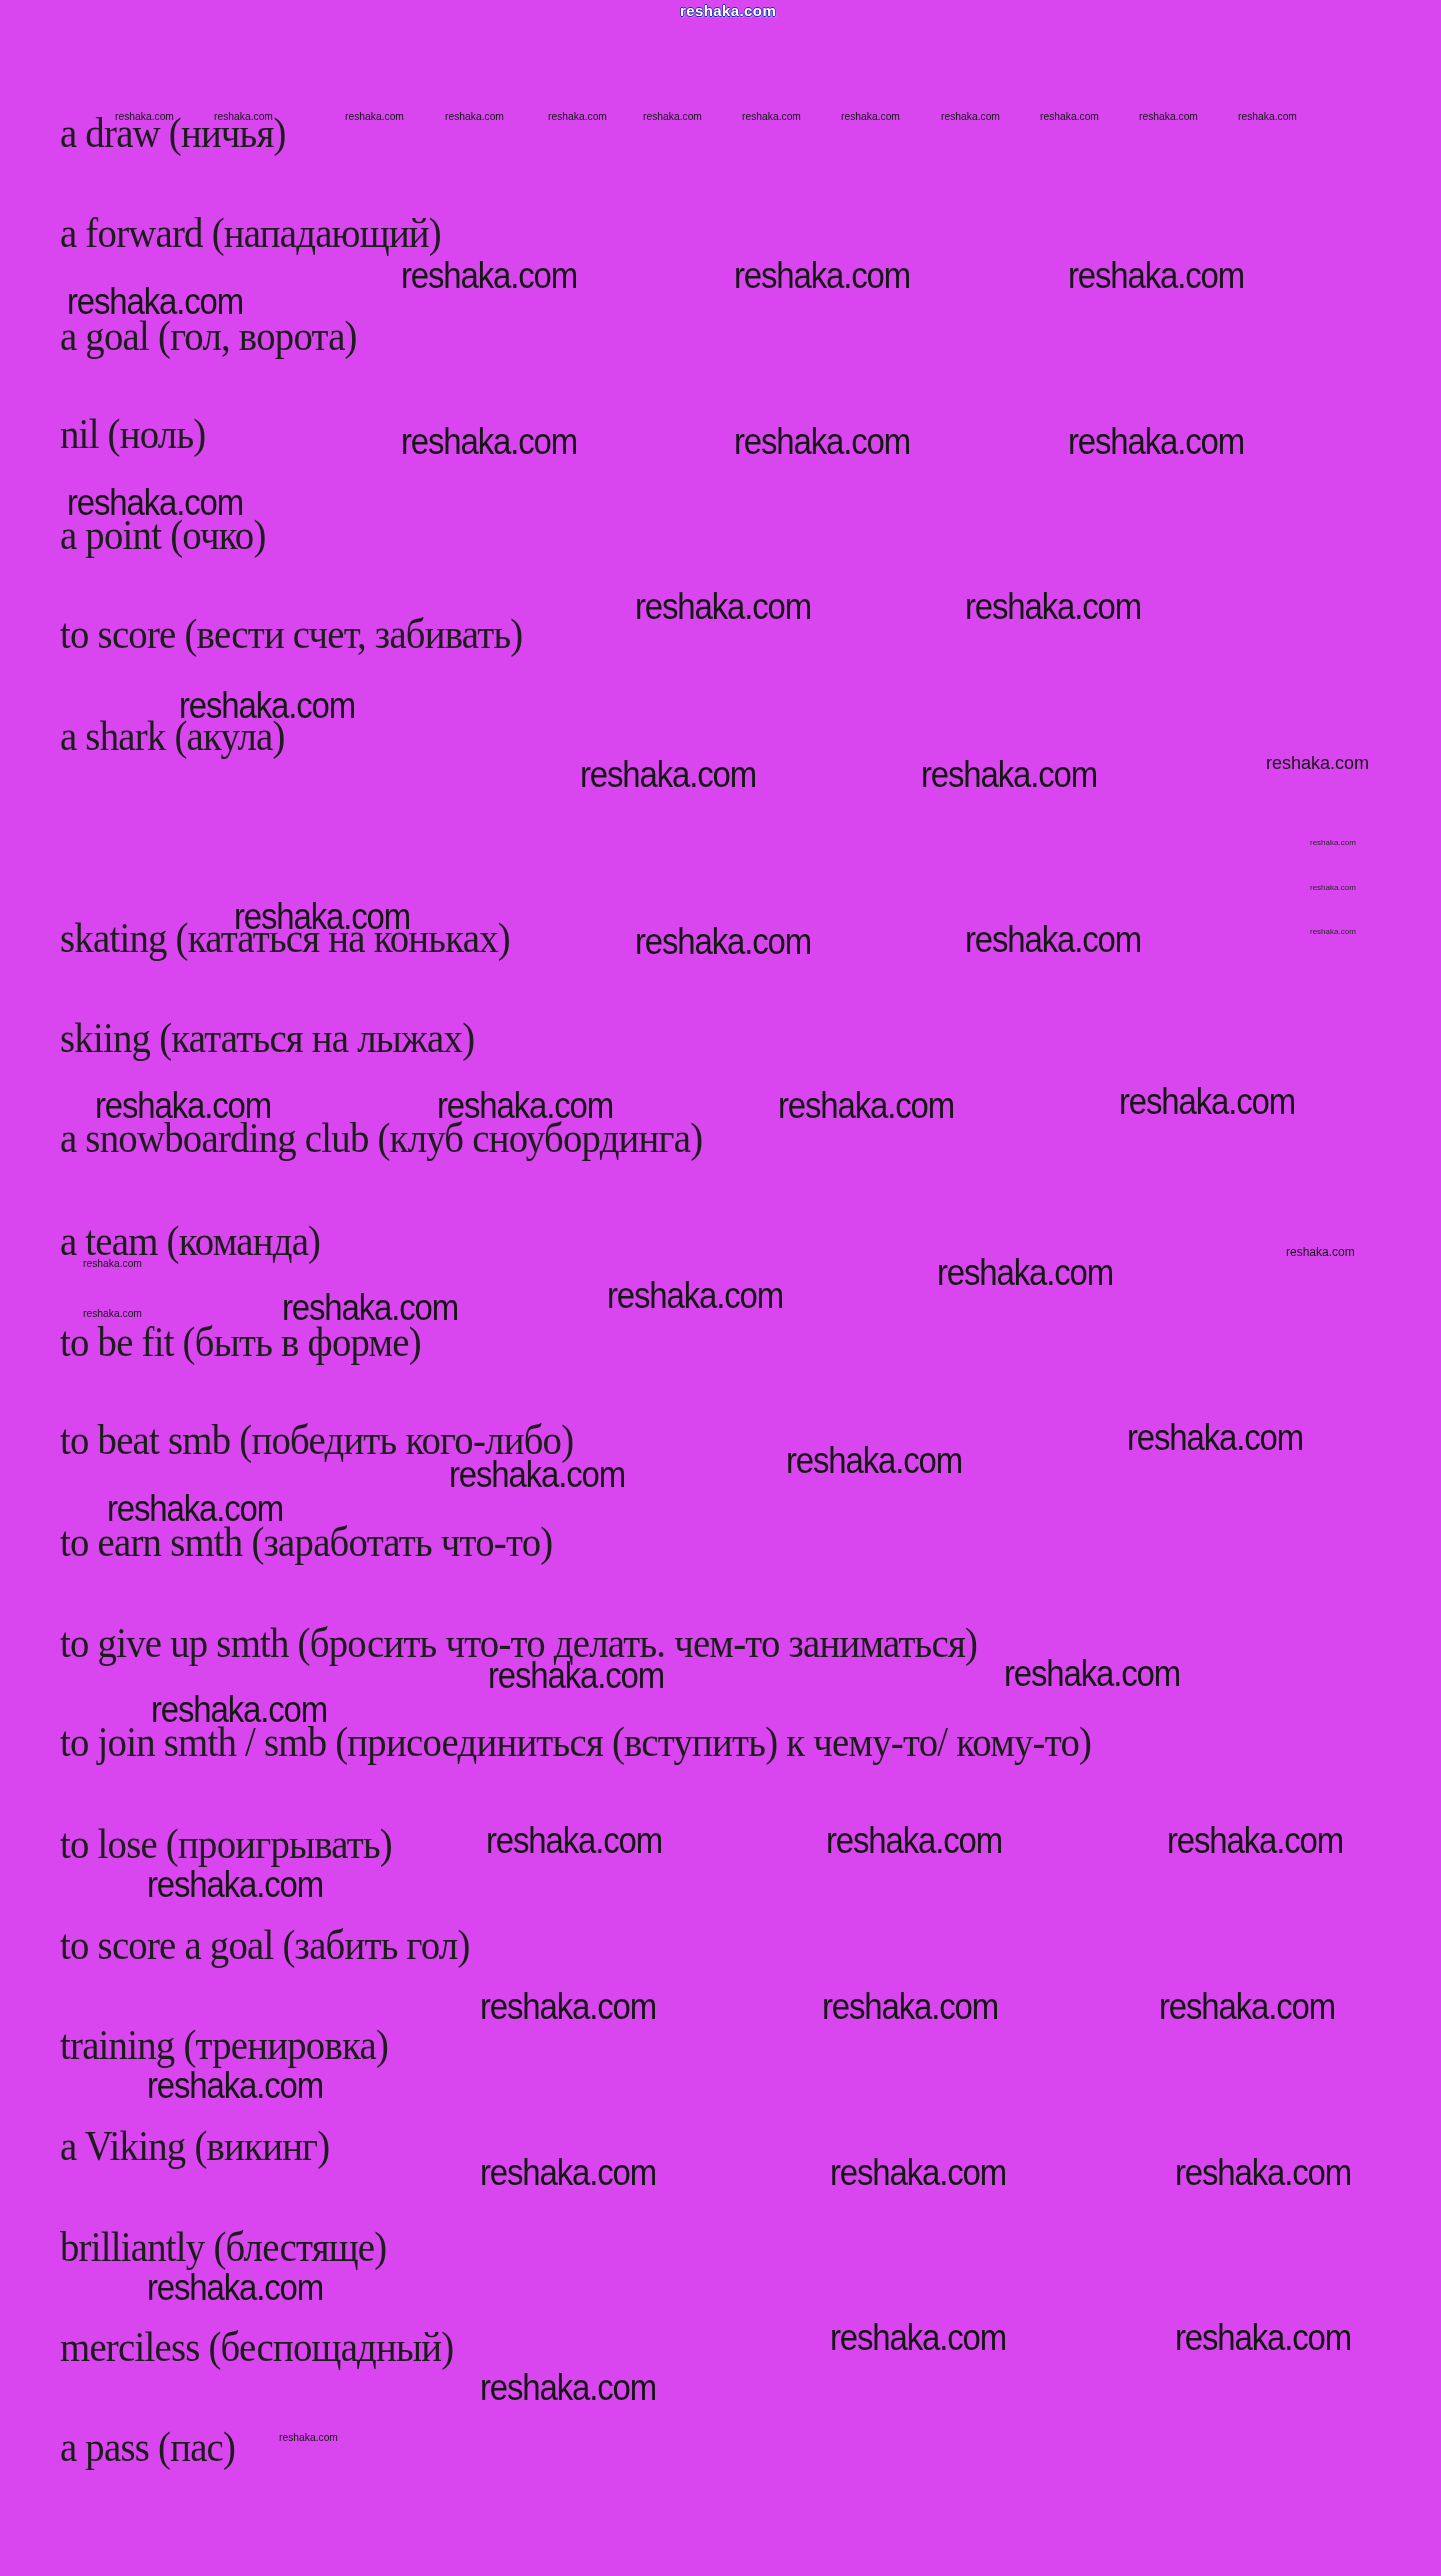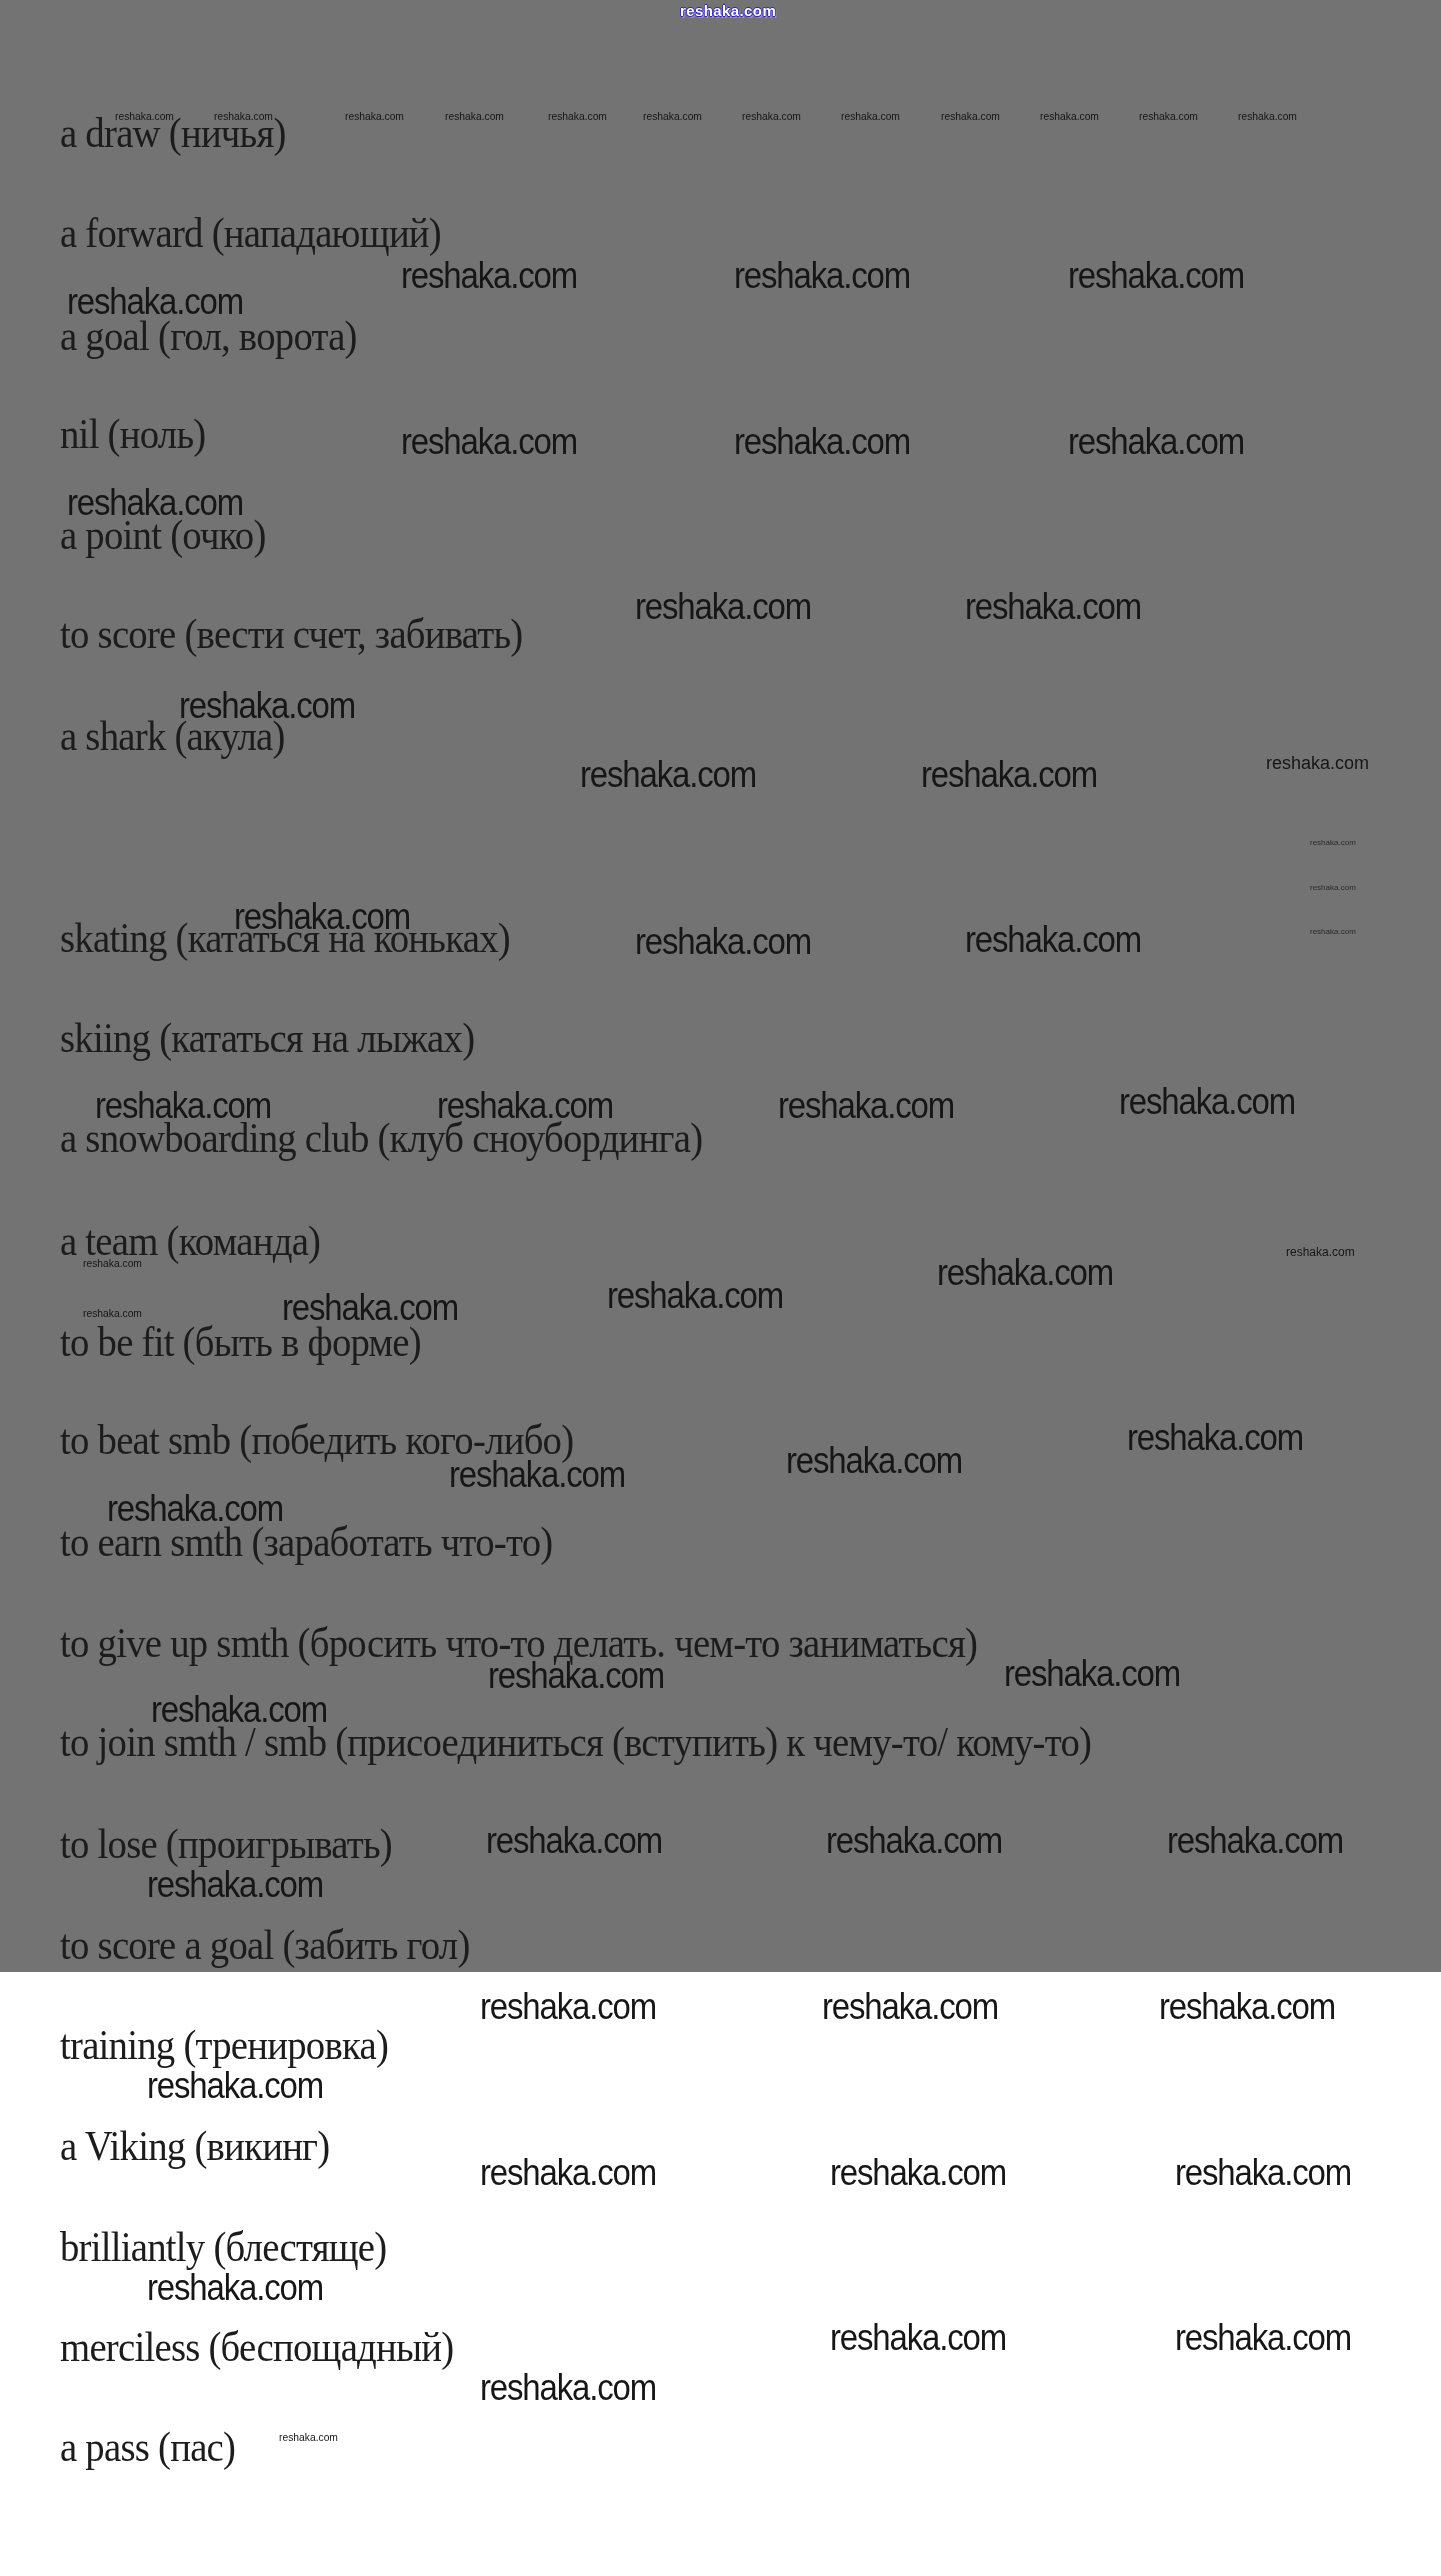--- a/index.html
+++ b/index.html
@@ -4,22 +4,22 @@
 <style>
   html,body{margin:0;padding:0;}
   body{
     width:1442px;height:2576px;
     background:#ffffff;
     position:relative;
     overflow:hidden;
     font-family:"Liberation Sans", sans-serif;
   }
   #page{
-    position:absolute;left:0;top:0;width:1442px;height:1972px;
-    background:#737373;
+    position:absolute;left:0;top:0;width:1442px;height:2576px;
+    background:#d946ef;
   }
   .vocab{
     position:absolute;
     font-family:"Liberation Serif", serif;
     font-size:40px;
     line-height:49px;
     color:#1c1c1c;
     white-space:nowrap;
     letter-spacing:-0.8px;
     transform:scaleY(1.08) scaleX(.97);

